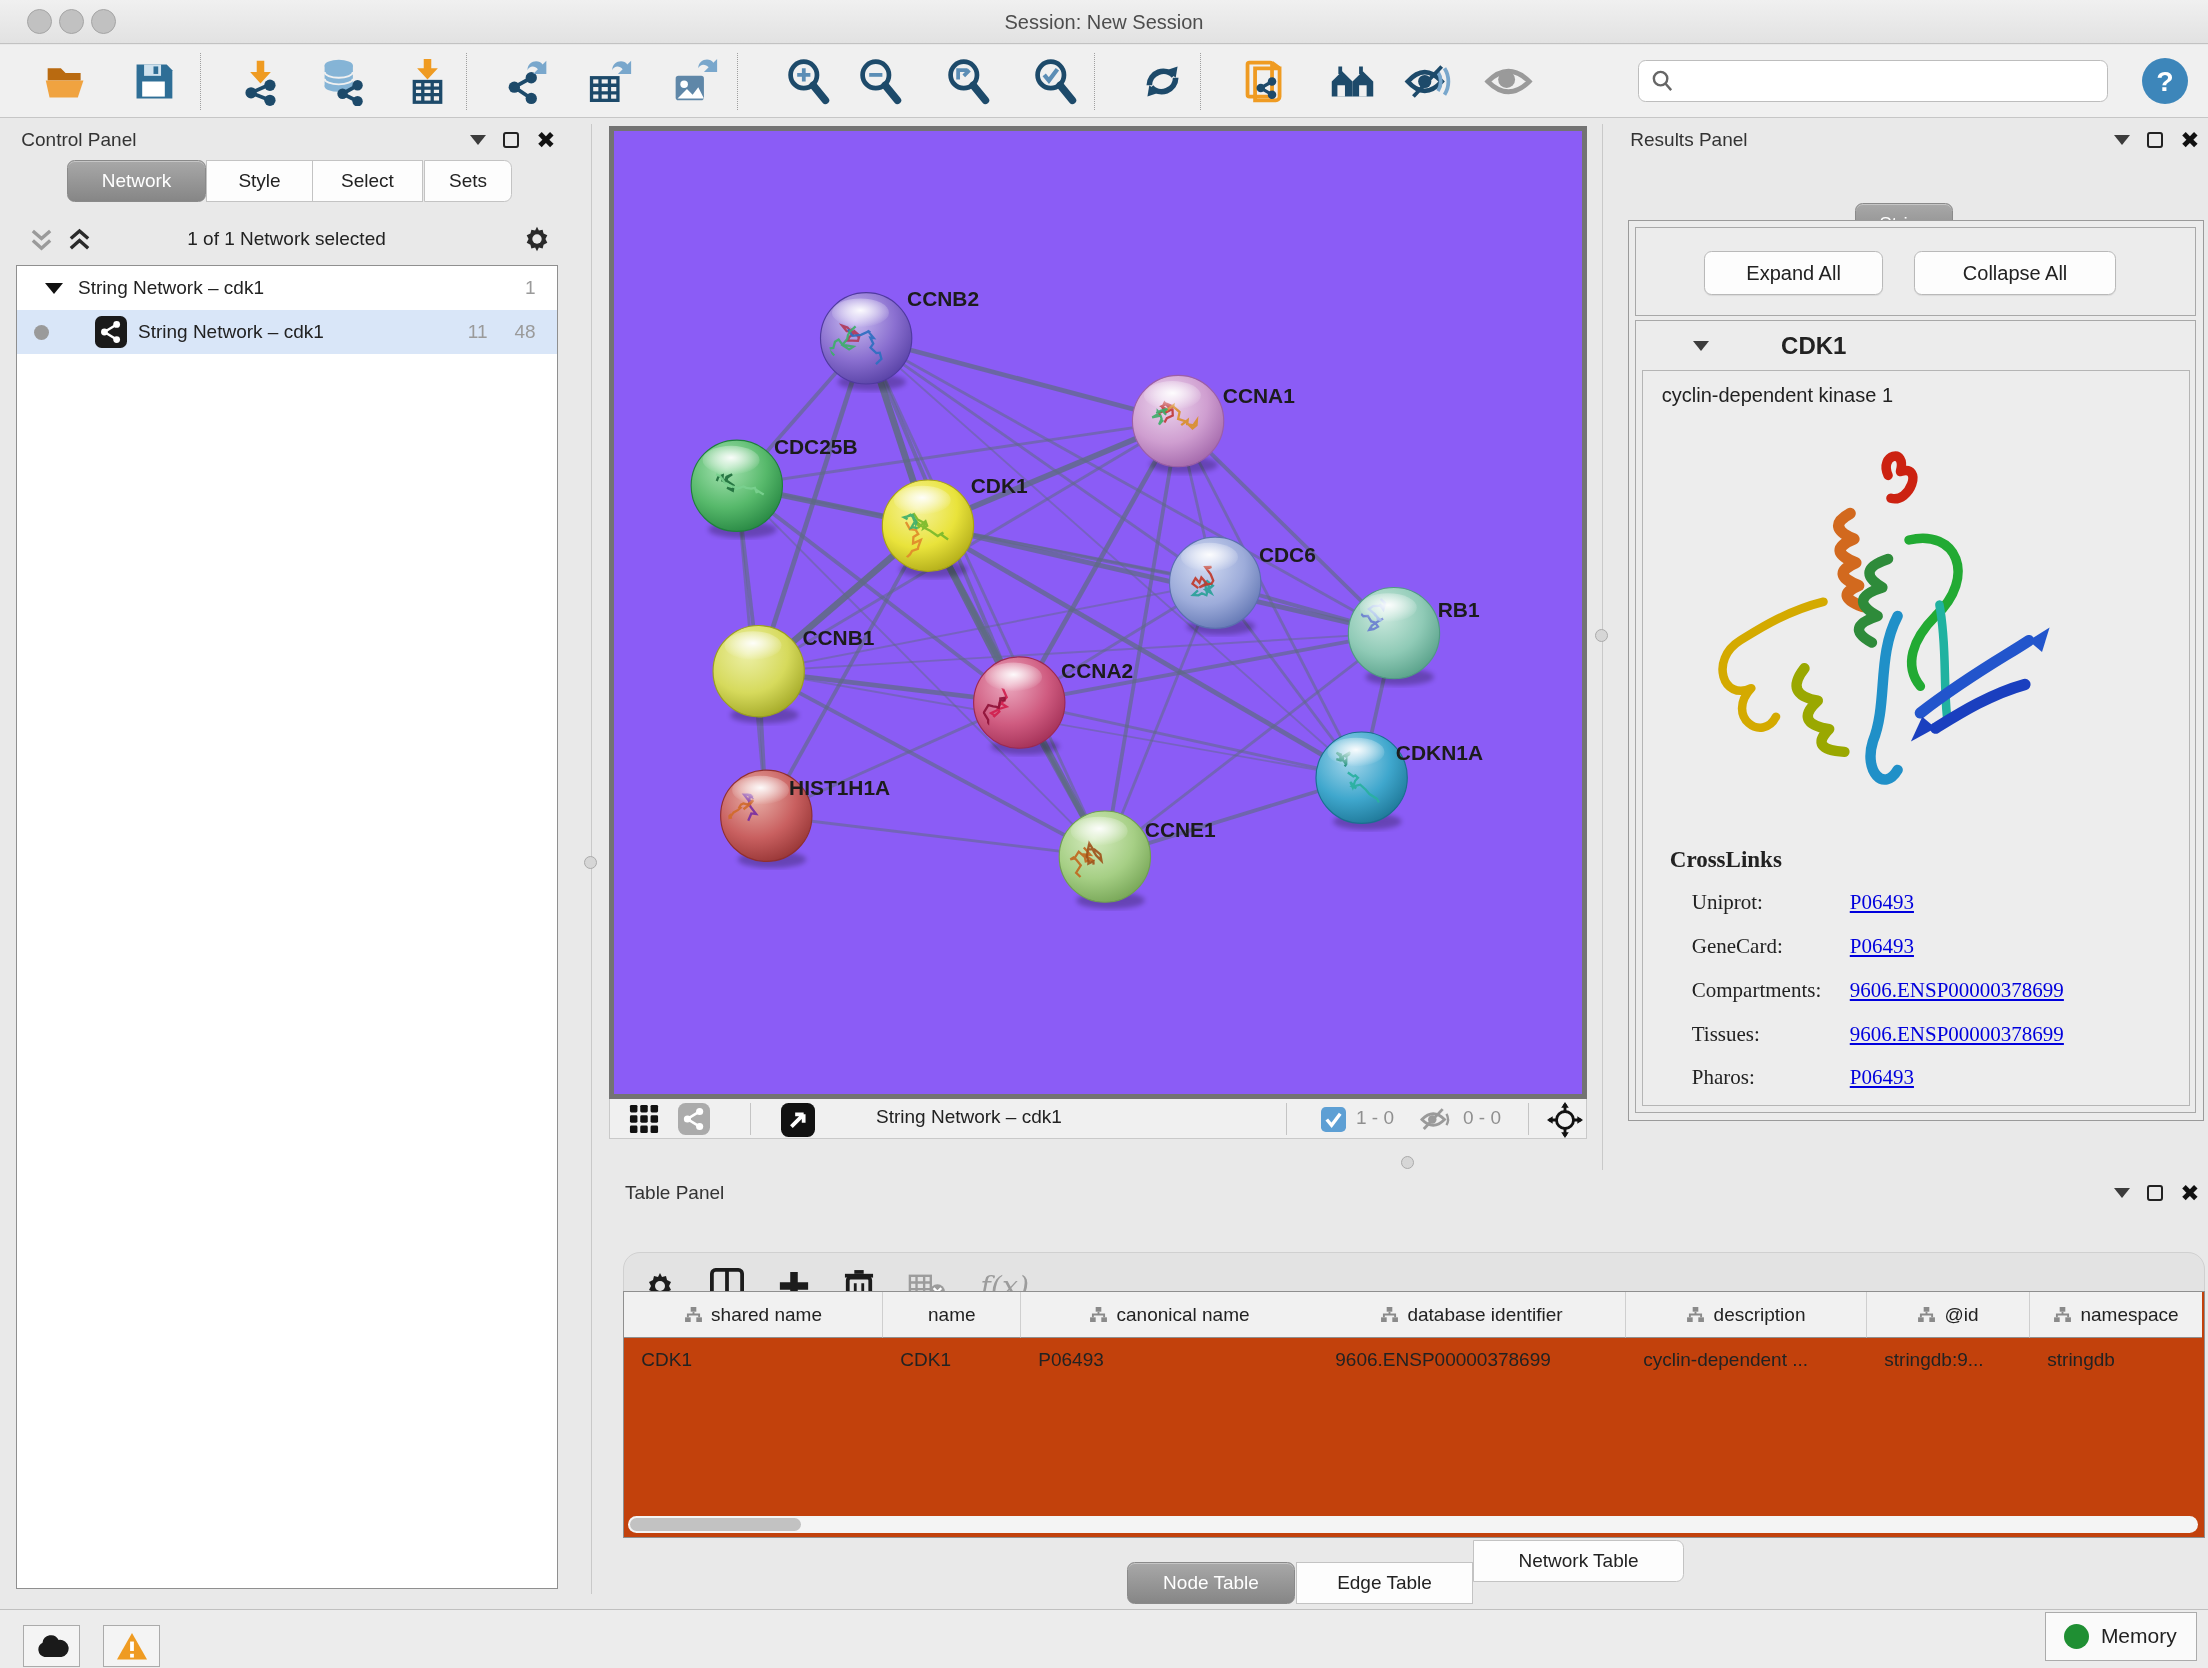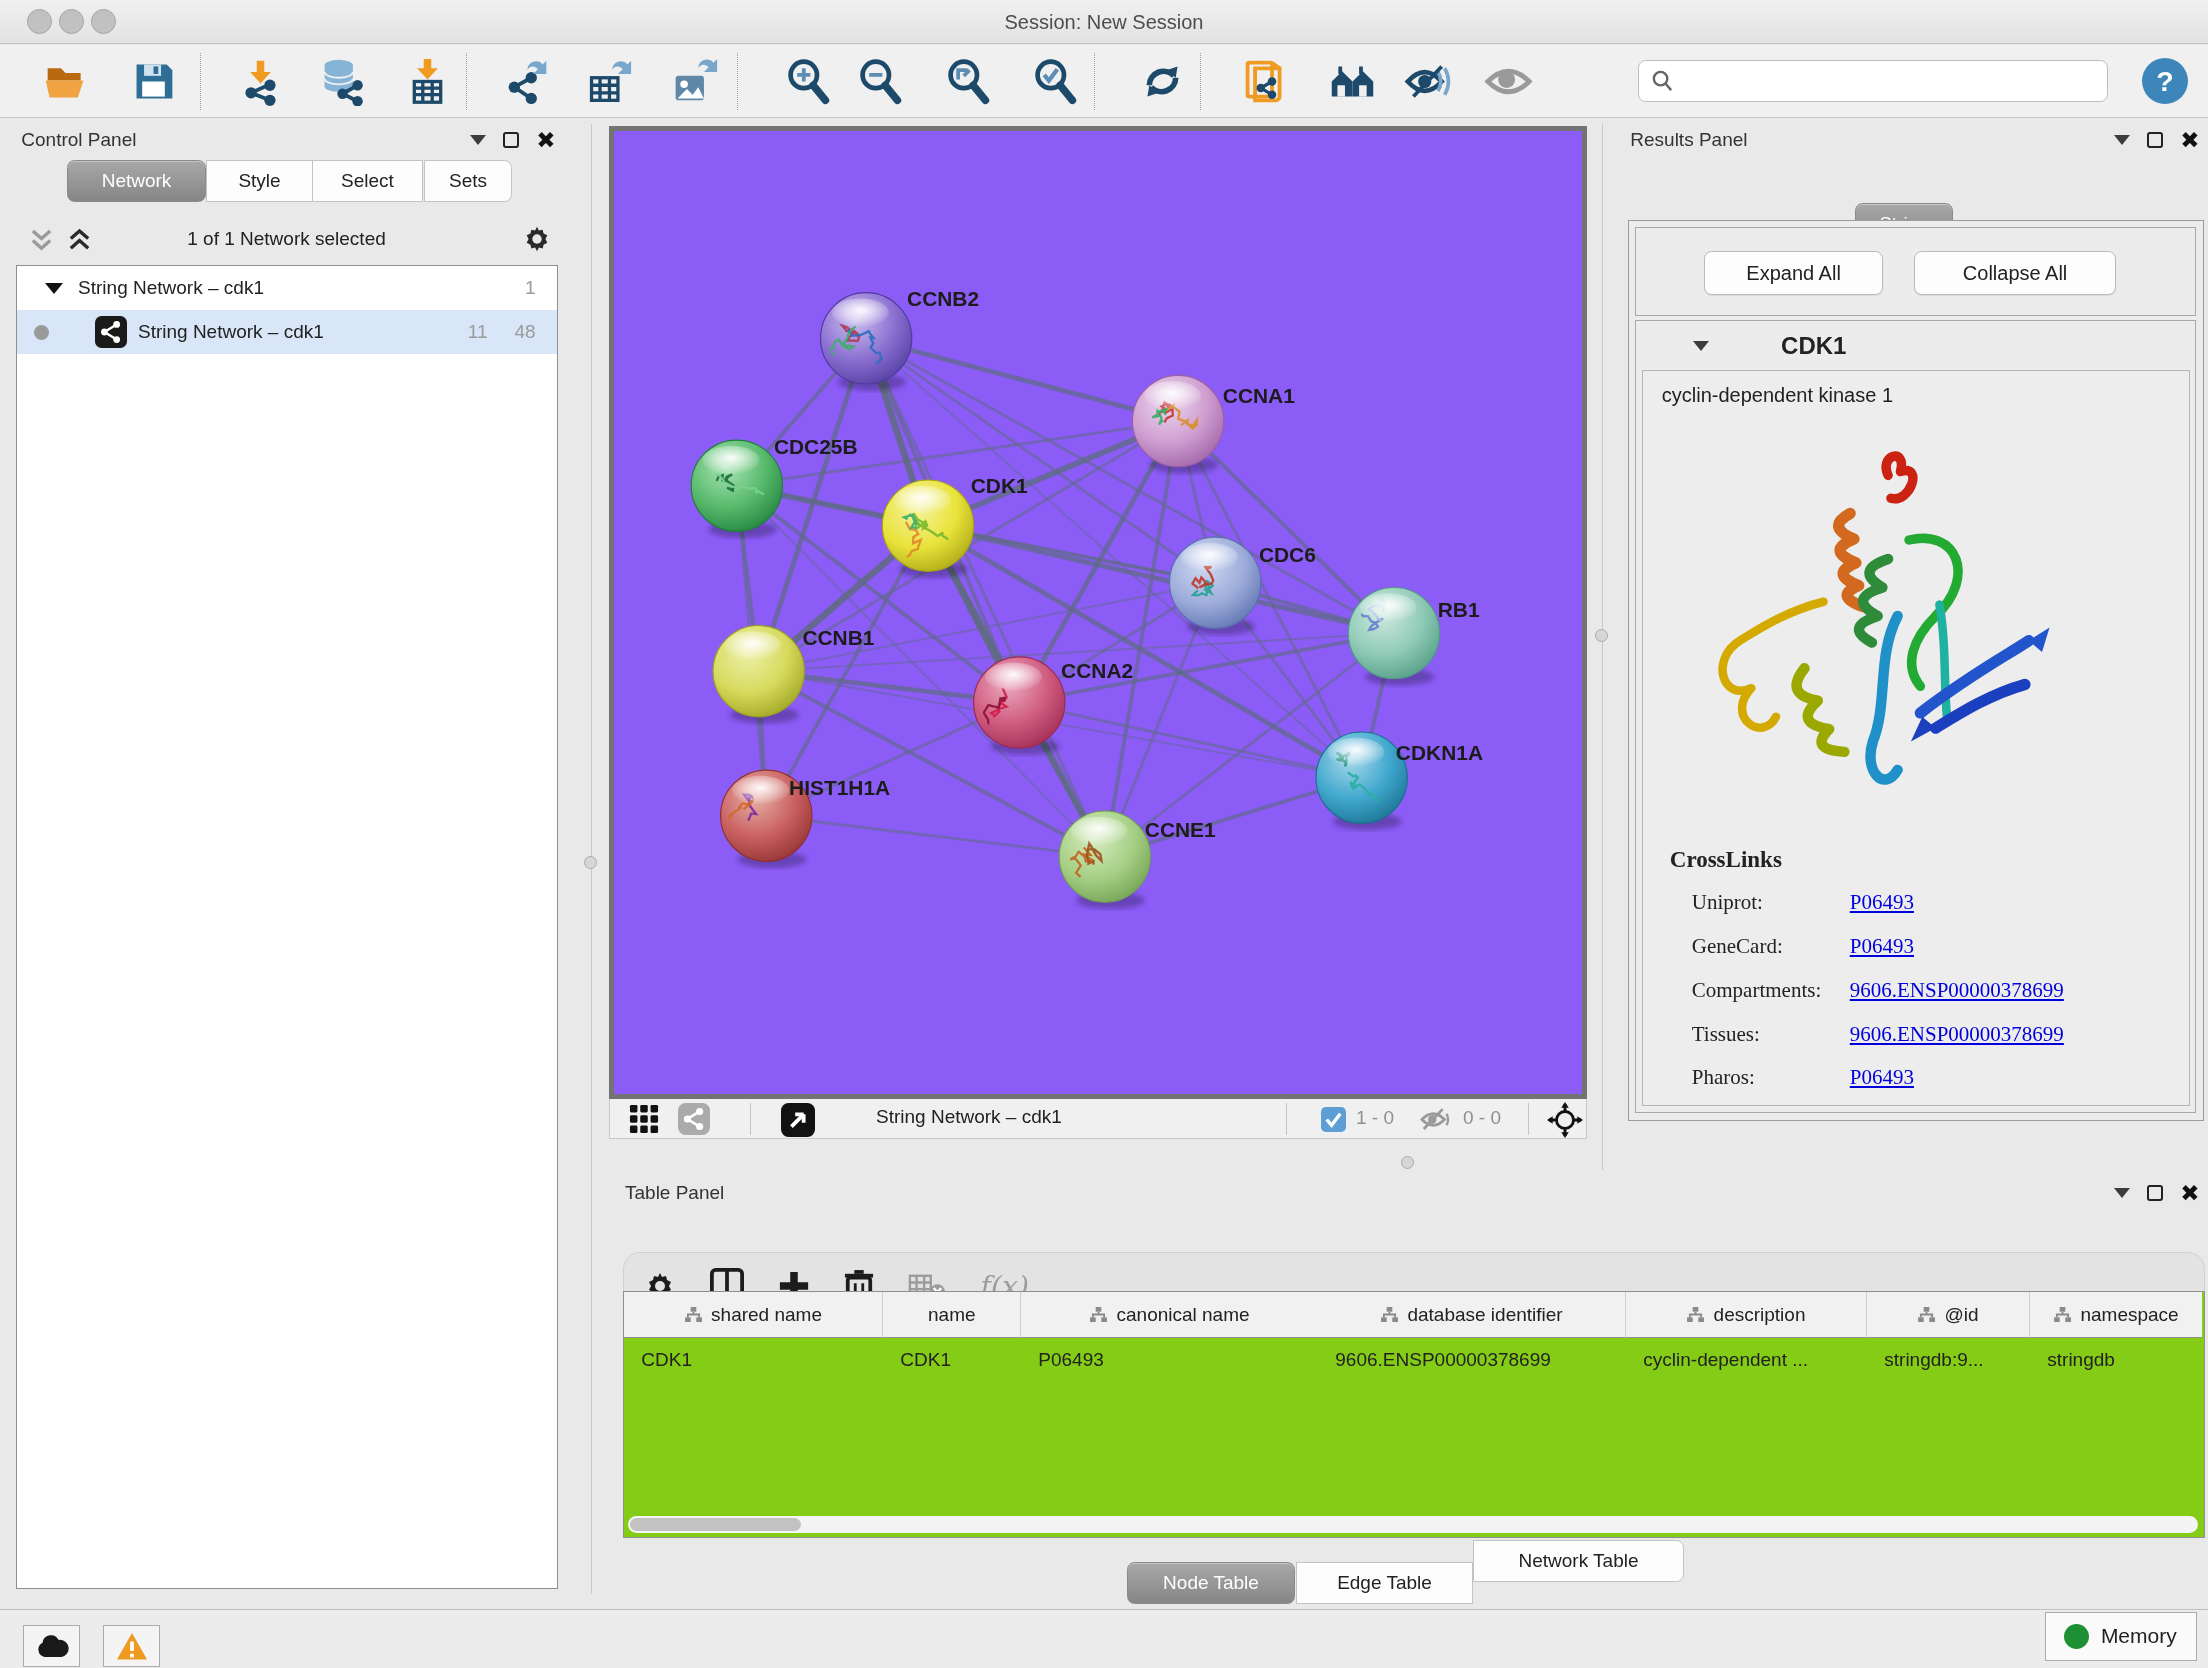--- a/index.html
+++ b/index.html
@@ -38,21 +38,21 @@
   .nts { position:absolute; top:3.8px; height:32px; border-left:1px solid #c4c4c4; }
   
   #results-panel { left:1617px; top:124px; width:592px; height:989px; }
   #rp-outer { position:absolute; left:11.4px; top:84px; width:576px; height:901px; border:1.4px solid #9a9a9a; background:#ececec;margin-top:12px; }
   .rp-btn { position:absolute; top:23px; height:44px; background:#fdfdfd; border:1px solid #b9b9b9; border-radius:7.6px; font-size:20px; text-align:center; line-height:42px; box-shadow:0 1px 1px rgba(0,0,0,.08); }
   .xl-row { position:absolute; font-family:"Liberation Serif",serif; font-size:21px; }
   .xl-link { color:#0000dd; text-decoration:underline; font-family:"Liberation Serif",serif; font-size:21px; }
   
   #table-panel { left:609px; top:1177px; width:1600px; height:430px; }
   #tp-toolbar { position:absolute; left:14.3px; top:40px; width:1582px; height:68px; background:#e3e3e3; border:1px solid #d0d0d0; border-radius:17px; display:flex; align-items:center; gap:34px; padding-left:20px;margin-top:35px; }
-  #tp-table { position:absolute; left:14.3px; top:114px; width:1582px; height:247px; background:#84cc16; border:1.9px solid #8f8f8f; }
+  #tp-table { position:absolute; left:14.3px; top:114px; width:1582px; height:247px; background:#c2410c; border:1.9px solid #8f8f8f; }
   .th { position:absolute; top:0; height:46px; background:#f1f1f1; border-right:1px solid #cfcfcf; border-bottom:1.9px solid #8f8f8f; display:flex; align-items:center; justify-content:center; gap:9.5px; font-size:19px; overflow:hidden; white-space:nowrap; }
   .td { position:absolute; top:48px; height:40px; font-size:19px; line-height:40px; padding-left:17px; overflow:hidden; white-space:nowrap; }
   #hscroll { position:absolute; left:3.8px; bottom:3.8px; width:1570px; height:17px; background:#f4f4f4; border-radius:8.6px; }
   #hthumb { position:absolute; left:1.9px; top:1.9px; width:171px; height:13.3px; background:#c2c2c2; border-radius:6.7px; }
   
   #statusbar { left:0; top:1609px; width:2208px; height:59px; background:#ececec; border-top:1px solid #c0c0c0; }
   .sb-btn { position:absolute; top:15px; width:57px; height:42px; background:#f4f4f4; border:1.4px solid #ababab; display:flex; align-items:center; justify-content:center; }
   #memory-btn { position:absolute; right:11.4px; top:1.9px; width:152px; height:49px; background:#fafafa; border:1.4px solid #ababab; display:flex; align-items:center; justify-content:center; gap:11.4px; font-size:21px; }
   .dot-grn { width:25px; height:25px; border-radius:50%; background:#1f8f33; }
   .splitter-knob { position:absolute; width:13.3px; height:13.3px; border-radius:50%; background:#d6d6d6; border:1px solid #aaa; }

